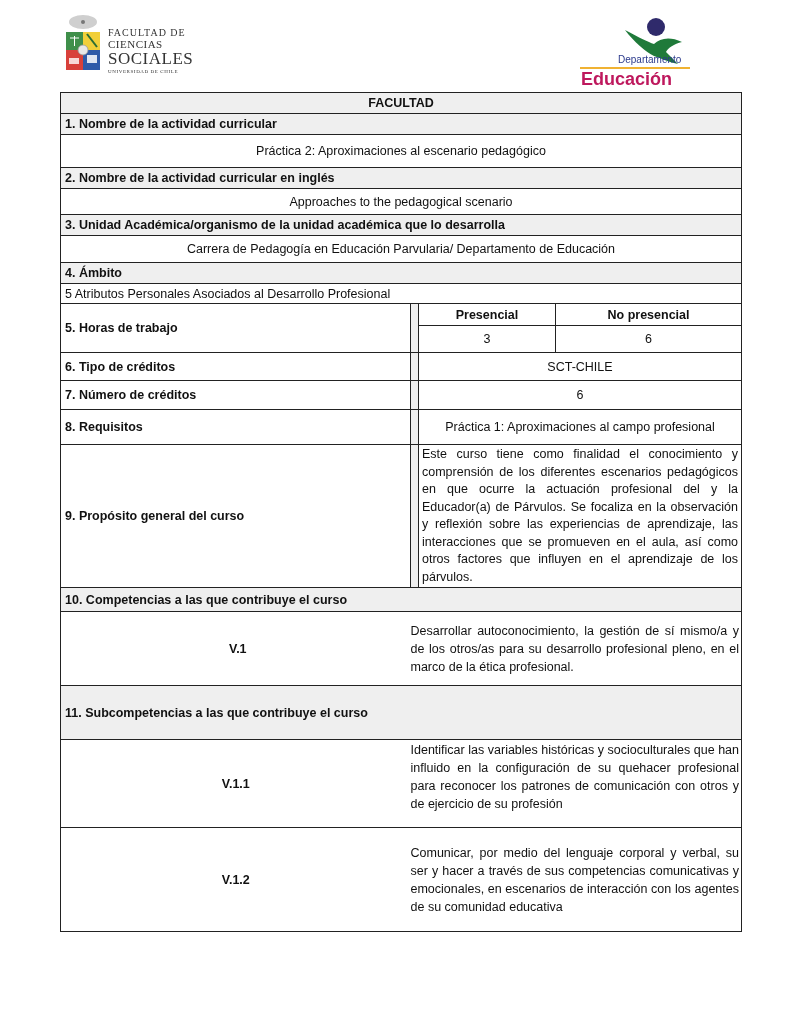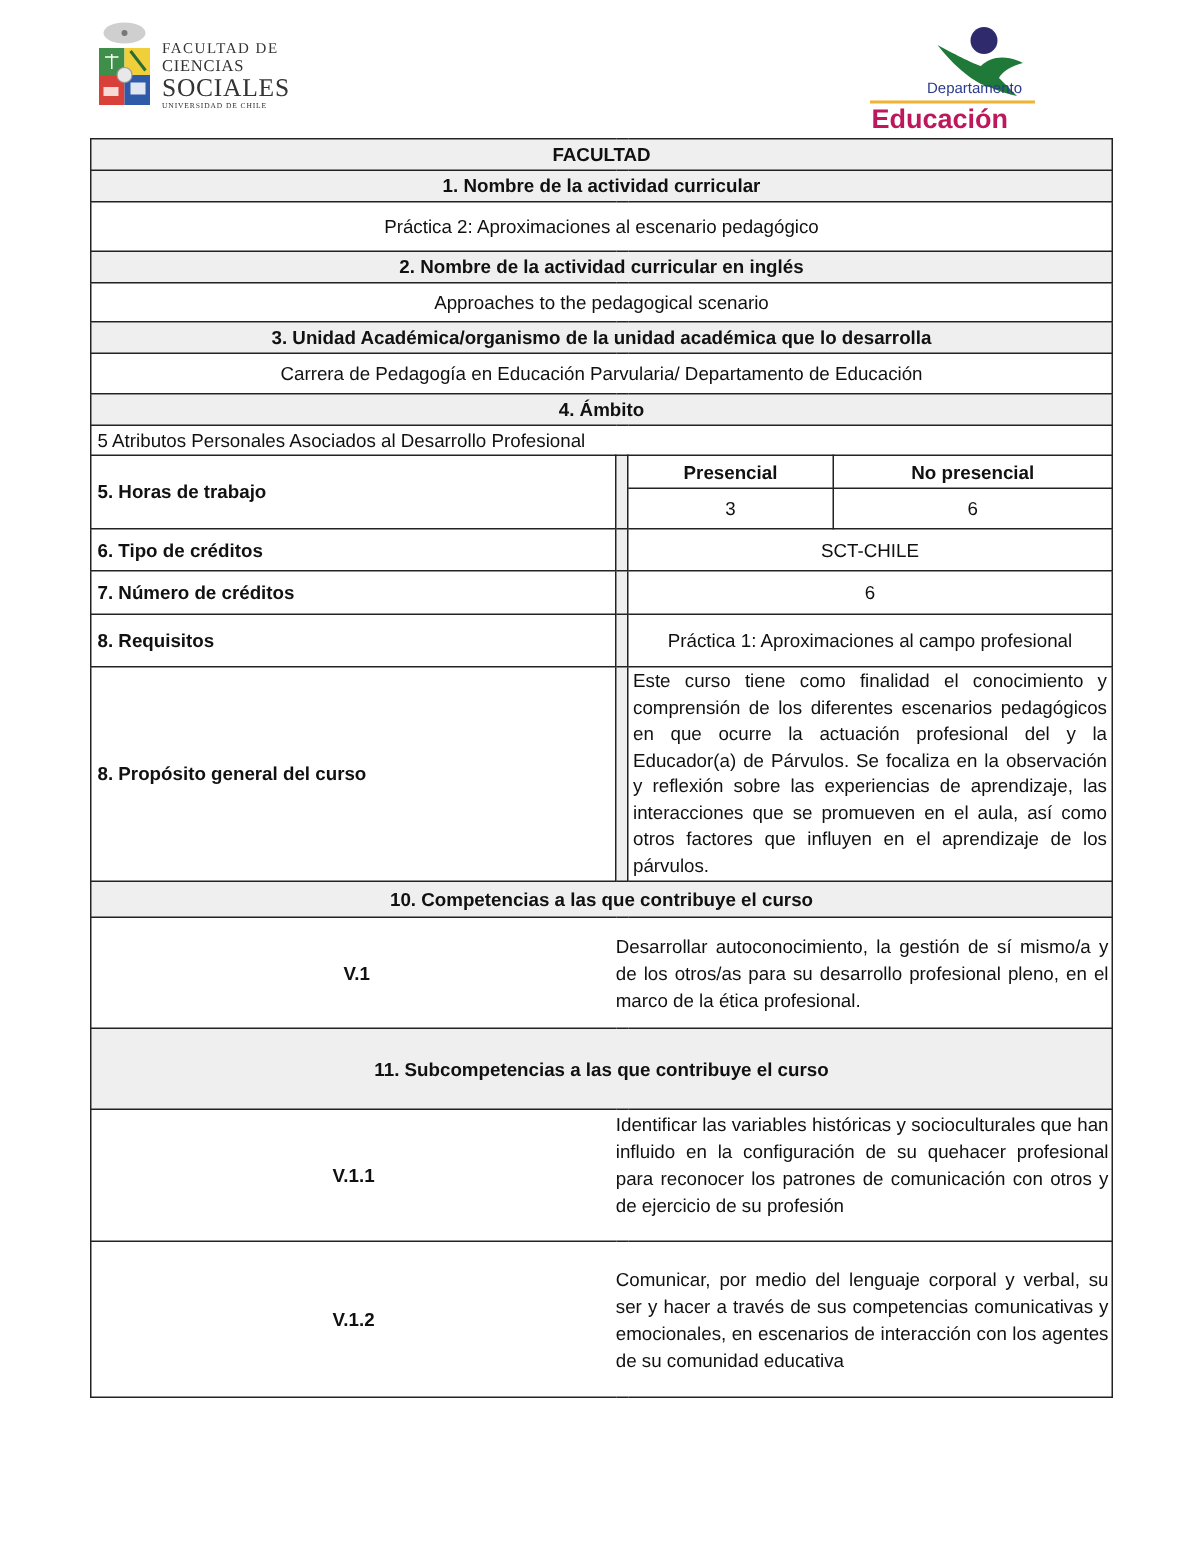--- a/index.html
+++ b/index.html
@@ -11,21 +11,21 @@
   .fac-text .l1 { font-size: 10px; letter-spacing: 1px; }
   .fac-text .l2 { font-size: 11px; letter-spacing: 0.5px; margin-top: 1px; }
   .fac-text .l3 { font-size: 17px; letter-spacing: 0.5px; }
   .fac-text .l4 { font-size: 5px; letter-spacing: 0.6px; margin-top: 2px; }
   .dep-small { position: absolute; left: 2px; top: 38px; font-size: 10px; color: #2b3a8c; padding-left: 36px; }
   .dep-line { position: absolute; left: 0; top: 51px; width: 110px; height: 2px; background: #f0b232; }
   .dep-big { position: absolute; left: 1px; top: 53px; font-size: 18px; font-weight: bold; color: #be185d; }
 
   table.prog { position: absolute; left: 60px; top: 92px; width: 681px; border-collapse: collapse; font-size: 12.5px; table-layout: fixed; }
   table.prog td { border: 1.5px solid #222; padding: 0 4px; vertical-align: middle; }
-  .hdr { background: #efefef; font-weight: bold; text-align: center; }
+  .hdr { background: #efefef; font-weight: bold; }
   .center { text-align: center; }
   .bold { font-weight: bold; }
   .just { text-align: justify; line-height: 17.5px; }
   .gray { background: #efefef; }
   .comp-text { text-align: justify; line-height: 18px; padding: 0 2px 0 10px !important; }
   .no-right { border-right: none !important; }
   .no-left { border-left: none !important; }
 </style>
 </head>
 <body>
@@ -125,21 +125,21 @@
     <td colspan="2" class="center">6</td>
   </tr>
 
   <tr style="height:35px">
     <td class="bold">8. Requisitos</td>
     <td class="gray"></td>
     <td colspan="2" class="center">Práctica 1: Aproximaciones al campo profesional</td>
   </tr>
 
   <tr style="height:143px">
-    <td class="bold">8. Propósito general del curso</td>
+    <td class="bold">9. Propósito general del curso</td>
     <td class="gray"></td>
     <td colspan="2" class="just" style="padding:0 3px;">Este curso tiene como finalidad el conocimiento y comprensión de los diferentes escenarios pedagógicos en que ocurre la actuación profesional del y la Educador(a) de Párvulos. Se focaliza en la observación y reflexión sobre las experiencias de aprendizaje, las interacciones que se promueven en el aula, así como otros factores que influyen en el aprendizaje de los párvulos.</td>
   </tr>
 
   <tr style="height:24px">
     <td colspan="4" class="hdr">10. Competencias a las que contribuye el curso</td>
   </tr>
   <tr style="height:74px">
     <td class="center bold no-right" style="padding-right:0;">V.1</td>
     <td colspan="3" class="comp-text no-left" style="padding-left:0 !important;">Desarrollar autoconocimiento, la gestión de sí mismo/a y de los otros/as para su desarrollo profesional pleno, en el marco de la ética profesional.</td>

